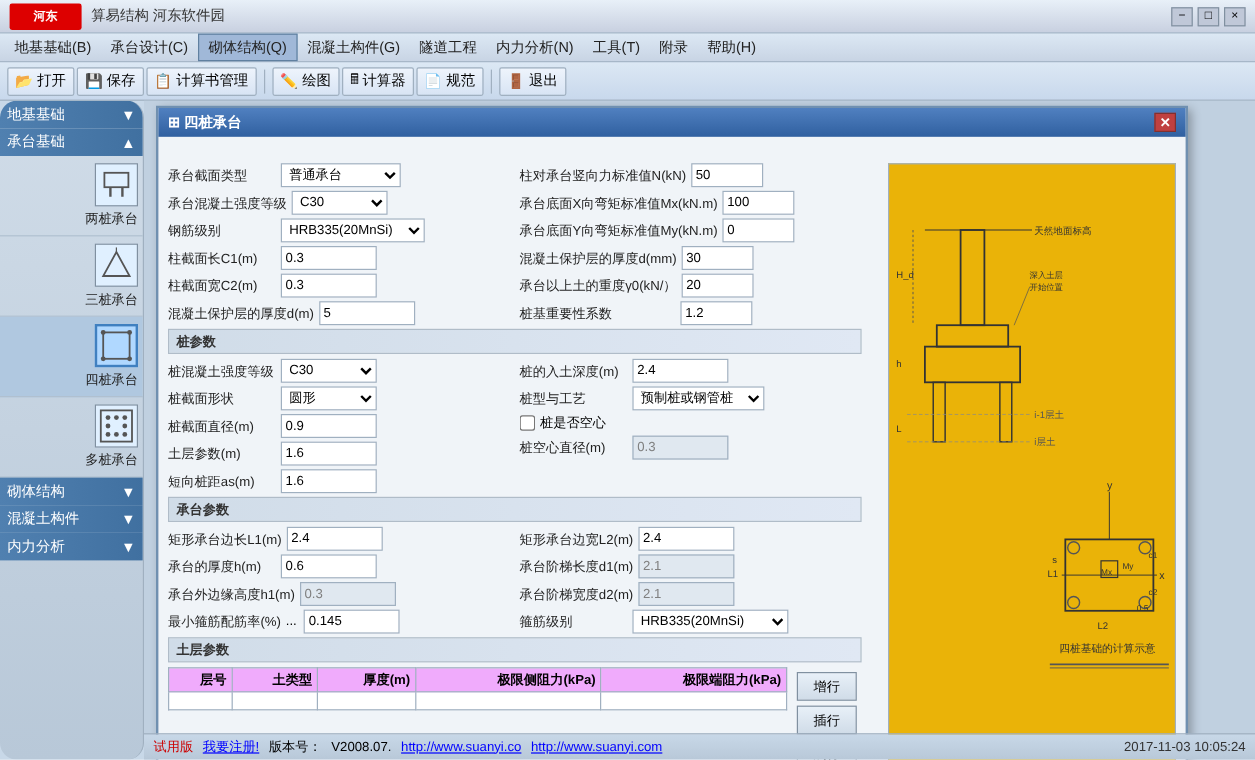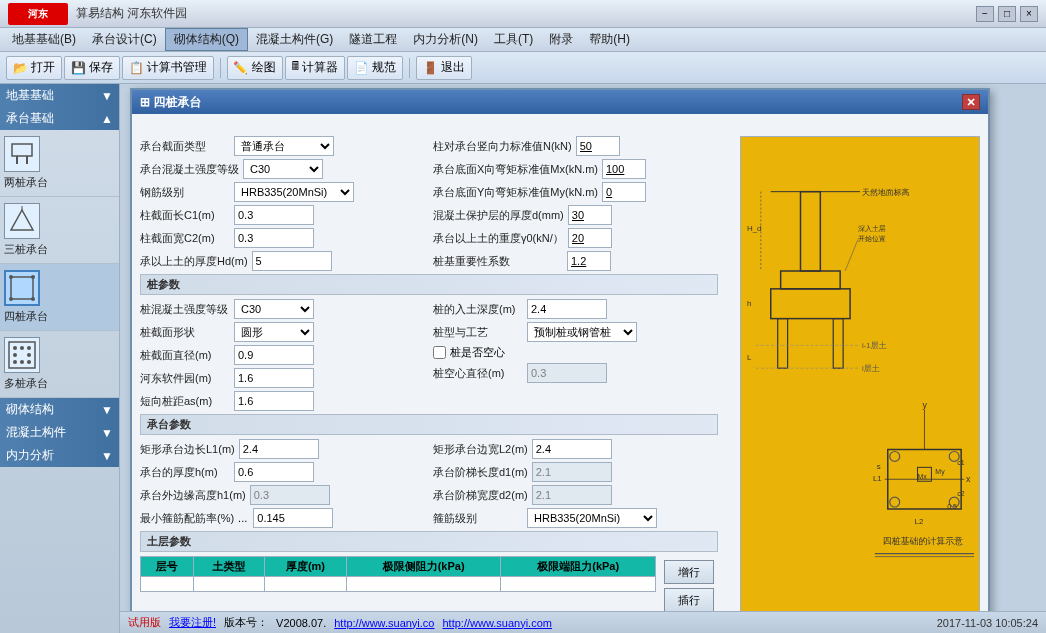--- a/index.html
+++ b/index.html
@@ -19,54 +19,54 @@
 
     
     .toolbar { background: linear-gradient(to bottom, #dce8f4, #c8d8ec); height: 32px; display: flex; align-items: center; padding: 0 6px; gap: 2px; border-bottom: 1px solid #a0b0c0; }
     .toolbar-btn { display: flex; align-items: center; gap: 3px; padding: 2px 6px; background: linear-gradient(to bottom, #eef4fc, #d8e4f4); border: 1px solid #a0b0c0; border-radius: 2px; font-size: 12px; cursor: pointer; height: 24px; }
     .toolbar-sep { width: 1px; height: 20px; background: #a0b0c0; margin: 0 4px; }
 
     
     .main-area { display: flex; height: calc(633px - 84px); }
 
     
-    .sidebar { width: 120px; background: linear-gradient(to bottom, #d0dce8, #b8c8d8); border-right: 1px solid #a0b0c0; overflow-y: auto; flex-shrink: 0; }
+    .sidebar { width: 120px; background: linear-gradient(to bottom, #d0dce8, #b8c8d8); border-right: 1px solid #a0b0c0; overflow-y: auto; flex-shrink: 0; border-radius: 14px; }
     .sidebar-section { }
     .sidebar-header { background: linear-gradient(to right, #5080b0, #4070a0); color: white; font-size: 12px; padding: 3px 6px; display: flex; align-items: center; justify-content: space-between; }
-    .sidebar-item { display: flex; flex-direction: column; align-items: flex-start; padding: 6px 4px; cursor: pointer; border-bottom: 1px solid #b0c0d0; }
+    .sidebar-item { display: flex; flex-direction: column; align-items: flex-end; padding: 6px 4px; cursor: pointer; border-bottom: 1px solid #b0c0d0; }
     .sidebar-item.active { background: #b0c8e0; }
     .sidebar-icon { width: 36px; height: 36px; border: 1px solid #8090a0; background: white; display: flex; align-items: center; justify-content: center; margin-bottom: 3px; font-size: 18px; }
     .sidebar-label { font-size: 11px; color: #222; text-align: center; }
 
     
     .content-area { flex: 1; position: relative; background: #c0d0e0; }
 
     
     .dialog { position: absolute; top: 4px; left: 10px; width: 860px; background: #f0f4f8; border: 2px solid #7090b0; box-shadow: 3px 3px 8px rgba(0,0,0,0.3); }
     .dialog-title { background: linear-gradient(to bottom, #5080c0, #3060a0); color: white; height: 24px; display: flex; align-items: center; padding: 0 8px; font-size: 12px; font-weight: bold; }
     .dialog-close { width: 18px; height: 16px; background: #c04040; border: 1px solid #803030; color: white; display: flex; align-items: center; justify-content: center; font-size: 11px; cursor: pointer; margin-left: auto; }
     .dialog-body { padding: 22px 8px; display: flex; gap: 22px; }
     .dialog-left { flex: 1; }
     .dialog-right { width: 240px; background: #eab308; border: 1px solid #a0b0c0; position: relative; }
     .form-row { display: flex; align-items: center; margin-bottom: 3px; gap: 4px; }
     .form-label { font-size: 11px; color: #222; white-space: nowrap; min-width: 90px; }
     .form-label-wide { min-width: 130px; }
     .form-input { height: 20px; border: 1px solid #a0b0c0; background: white; padding: 1px 3px; font-size: 11px; }
-    .form-input-sm { width: 44px; text-decoration: underline; }
+    .form-input-sm { width: 60px; }
     .form-input-md { width: 80px; }
     .form-input.disabled { background: #e0e8f0; color: #808080; }
     .form-select { height: 20px; border: 1px solid #a0b0c0; background: white; padding: 1px 2px; font-size: 11px; }
     .form-select-sm { width: 80px; }
     .form-select-md { width: 100px; }
     .section-title { background: linear-gradient(to right, #d0dce8, #e0e8f4); border: 1px solid #b0bcc8; padding: 2px 6px; font-size: 11px; color: #333; margin-bottom: 4px; font-weight: bold; }
     .form-checkbox { display: flex; align-items: center; gap: 4px; font-size: 11px; }
 
     
     .soil-table { width: 100%; border-collapse: collapse; font-size: 11px; }
-    .soil-table th { background: #14b8a6; border: 1px solid #a0b0c0; padding: 2px 4px; text-align: center; }
+    .soil-table th { background: #f0abfc; border: 1px solid #a0b0c0; padding: 2px 4px; text-align: right; }
     .soil-table td { border: 1px solid #a0b0c0; padding: 1px 3px; background: white; }
 
     
     .right-buttons { display: flex; flex-direction: column; gap: 4px; padding: 4px; justify-content: space-between; }
     .action-btn { width: 50px; height: 24px; background: linear-gradient(to bottom, #e8f0f8, #d0dce8); border: 1px solid #8090a0; font-size: 11px; cursor: pointer; display: flex; align-items: center; justify-content: center; }
 
     
     .status-bar { position: absolute; bottom: 0; left: 0; right: 0; height: 22px; background: linear-gradient(to bottom, #c8d8e8, #b8c8d8); border-top: 1px solid #a0b0c0; display: flex; align-items: center; padding: 0 8px; gap: 8px; font-size: 11px; }
     .status-text { color: #c00; }
     .status-link { color: blue; text-decoration: underline; cursor: pointer; }
@@ -250,21 +250,21 @@
               </div>
               <div class="form-row">
                 <span class="form-label">柱截面长C1(m)</span>
                 <input class="form-input form-input-md" value="0.3" style="">
               </div>
               <div class="form-row">
                 <span class="form-label">柱截面宽C2(m)</span>
                 <input class="form-input form-input-md" value="0.3" style="">
               </div>
               <div class="form-row">
-                <span class="form-label">承以上土的厚度Hd(m)</span>
+                <span class="form-label">混凝土保护层的厚度d(m)</span>
                 <input class="form-input form-input-md" value="5" style="">
               </div>
             </div>
             <div class="form-col">
               <div class="form-row">
                 <span class="form-label form-label-wide">柱对承台竖向力标准值N(kN)</span>
                 <input class="form-input form-input-sm" value="50" style="">
               </div>
               <div class="form-row">
                 <span class="form-label form-label-wide">承台底面X向弯矩标准值Mx(kN.m)</span>
@@ -302,21 +302,21 @@
                 <span class="form-label">桩截面形状</span>
                 <select class="form-select form-select-sm">
                   <option>圆形</option>
                 </select>
               </div>
               <div class="form-row">
                 <span class="form-label">桩截面直径(m)</span>
                 <input class="form-input form-input-md" value="0.9" style="">
               </div>
               <div class="form-row">
-                <span class="form-label">河东软件园(m)</span>
+                <span class="form-label">土层参数(m)</span>
                 <input class="form-input form-input-md" value="1.6" style="">
               </div>
               <div class="form-row">
                 <span class="form-label">短向桩距as(m)</span>
                 <input class="form-input form-input-md" value="1.6" style="">
               </div>
             </div>
             <div class="form-col">
               <div class="form-row">
                 <span class="form-label">桩的入土深度(m)</span>

